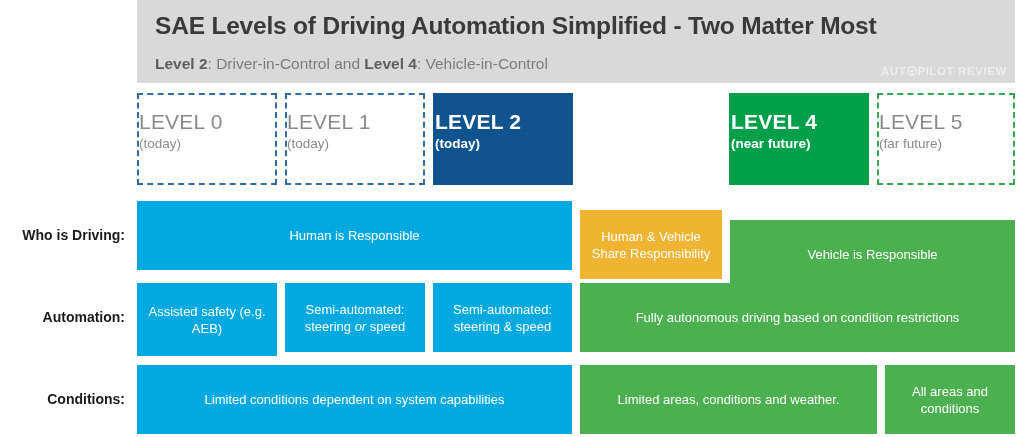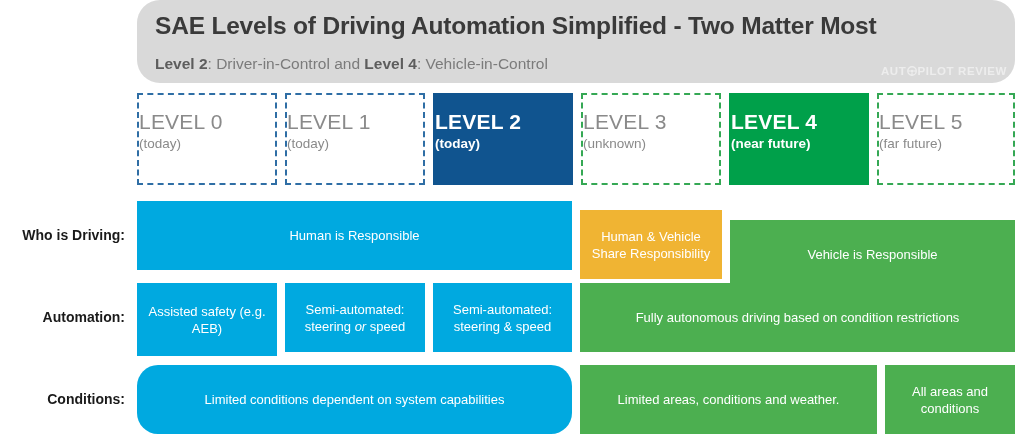--- a/index.html
+++ b/index.html
@@ -21,21 +21,20 @@
 
   
   .header-bar {
     position: absolute;
     left: 137px;
     top: 0px;
     width: 878px;
     height: 83px;
     background: #d9d9d9;
     padding: 9px 18px 0 18px;
-    border-radius: 23px;
   }
   .header-title {
     font-size: 24.5px;
     font-weight: bold;
     color: #3a3a3a;
     letter-spacing: -0.2px;
     line-height: 33px;
     white-space: nowrap;
   }
   .header-sub {
@@ -175,24 +174,20 @@
       <div class="level-sub">(today)</div>
     </div>
     <div class="level-card dashed-blue" style="left:148px; width:140px;">
       <div class="level-name">LEVEL 1</div>
       <div class="level-sub">(today)</div>
     </div>
     <div class="level-card solid-blue" style="left:296px; width:140px;">
       <div class="level-name">LEVEL 2</div>
       <div class="level-sub">(today)</div>
     </div>
-    <div class="level-card dashed-green" style="left:444px; width:140px;">
-      <div class="level-name">LEVEL 3</div>
-      <div class="level-sub">(unknown)</div>
-    </div>
     <div class="level-card solid-green" style="left:592px; width:140px;">
       <div class="level-name">LEVEL 4</div>
       <div class="level-sub">(near future)</div>
     </div>
     <div class="level-card dashed-green" style="left:740px; width:138px;">
       <div class="level-name">LEVEL 5</div>
       <div class="level-sub">(far future)</div>
     </div>
   </div>
 
@@ -220,21 +215,21 @@
     <div class="cell blue" style="left:433px; top:0px; width:139px; height:69px;">
       <span>Semi-automated: steering &amp; speed</span>
     </div>
     <div class="cell green" style="left:580px; top:0px; width:435px; height:69px;">
       <span>Fully autonomous driving based on condition restrictions</span>
     </div>
   </div>
 
   <div class="data-row" style="top:365px; height:69px;">
     <div class="row-label-text" style="position:absolute; left:0; top:26px;">Conditions:</div>
-    <div class="cell blue" style="left:137px; top:0px; width:435px; height:69px;border-radius:21px;">
+    <div class="cell blue" style="left:137px; top:0px; width:435px; height:69px;">
       <span>Limited conditions dependent on system capabilities</span>
     </div>
     <div class="cell green" style="left:580px; top:0px; width:297px; height:69px;">
       <span>Limited areas, conditions and weather.</span>
     </div>
     <div class="cell green" style="left:885px; top:0px; width:130px; height:69px;">
       <span>All areas and conditions</span>
     </div>
   </div>
 

